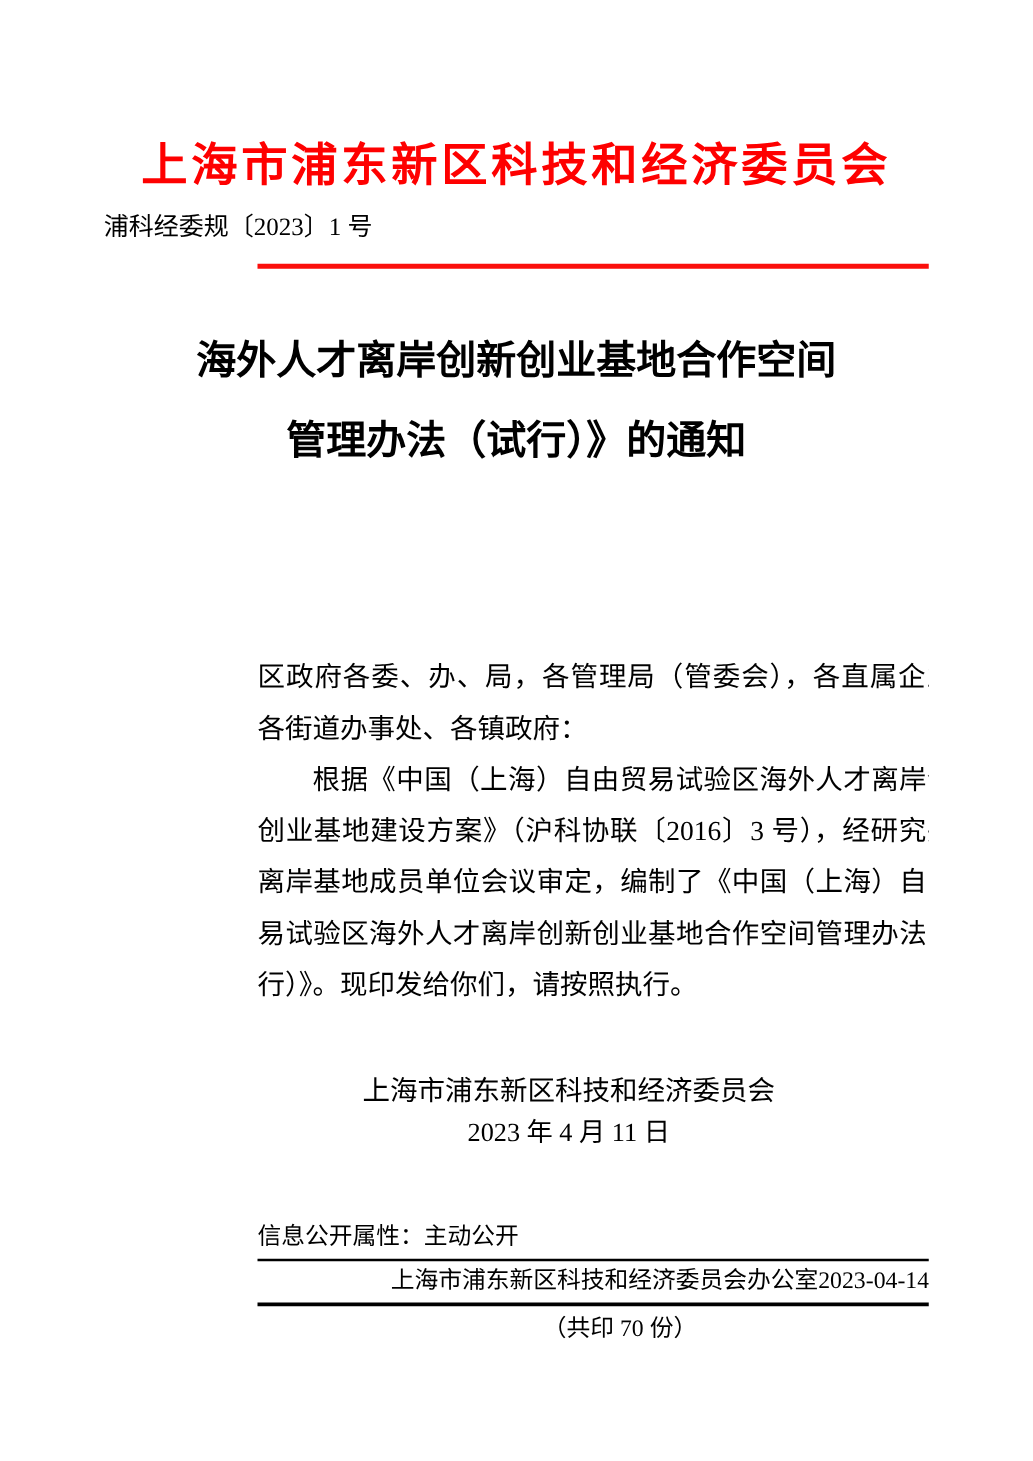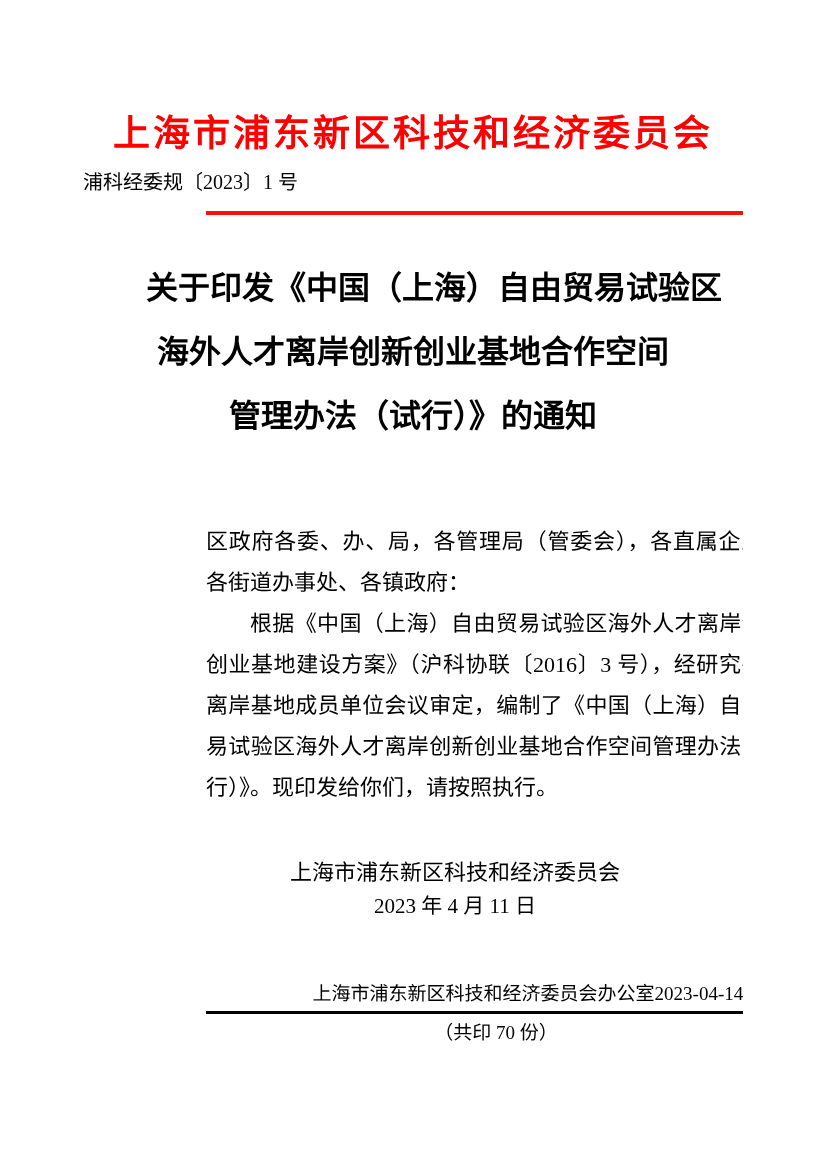--- a/index.html
+++ b/index.html
@@ -107,36 +107,38 @@
 
 <div class="page">
 
   <div class="issuer">上海市浦东新区科技和经济委员会</div>
 
   <div class="doc-number">浦科经委规〔2023〕1 号</div>
 
   <div class="red-rule"></div>
 
   <h1 class="title">
-    <span class="title-line">关于印发《中国（上海）自由贸易试验区</span>
     <span class="title-line">海外人才离岸创新创业基地合作空间</span>
     <span class="title-line">管理办法（试行）》的通知</span>
   </h1>
 
   <div class="body-text">
     <p class="salutation">区政府各委、办、局，各管理局（管委会），各直属企业，各街道办事处、各镇政府：</p>
     <p class="indent">根据《中国（上海）自由贸易试验区海外人才离岸创新创业基地建设方案》（沪科协联〔2016〕3 号），经研究并报离岸基地成员单位会议审定，编制了《中国（上海）自由贸易试验区海外人才离岸创新创业基地合作空间管理办法（试行）》。现印发给你们，请按照执行。</p>
   </div>
 
   <div class="signature">
     <div class="sig-org">上海市浦东新区科技和经济委员会</div>
     <div class="sig-date">2023 年 4 月 11 日</div>
   </div>
 
   <div class="footer">
+    <div class="disclosure-row">
+      <span>信息公开属性：主动公开</span>
+    </div>
     <div class="office-row">
       <span>上海市浦东新区科技和经济委员会办公室</span>
       <span>2023-04-14 印发</span>
     </div>
     <div class="copies-row">
       <span>（共印 70 份）</span>
     </div>
   </div>
 
 </div>

